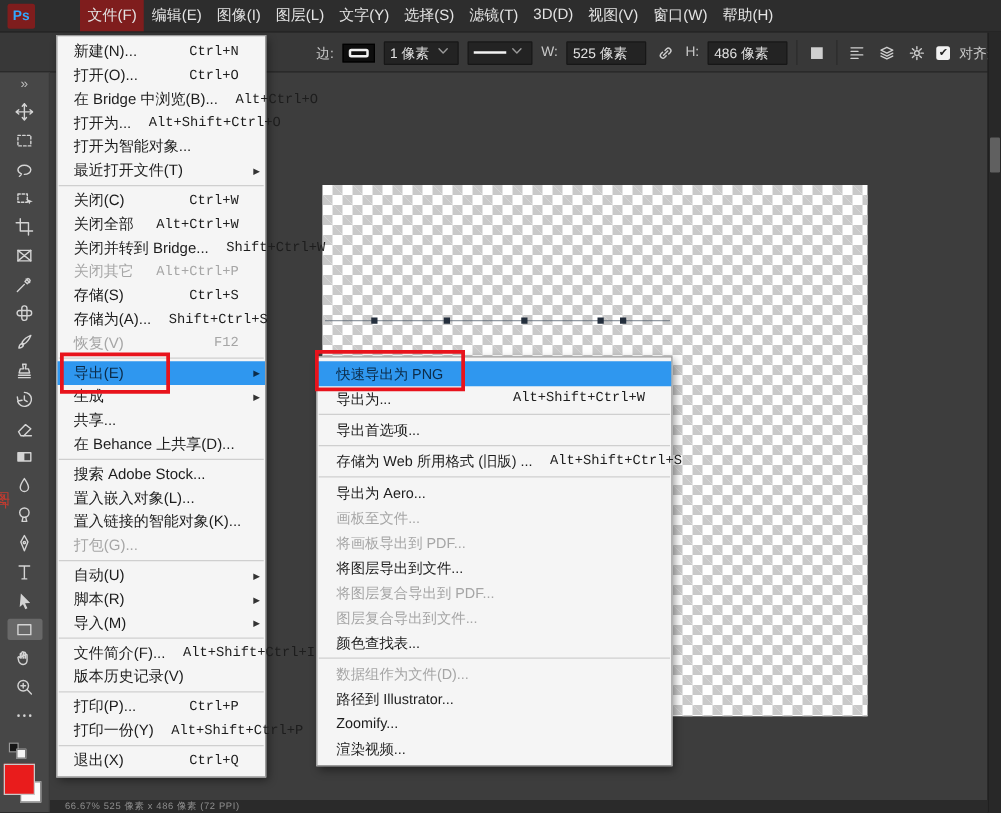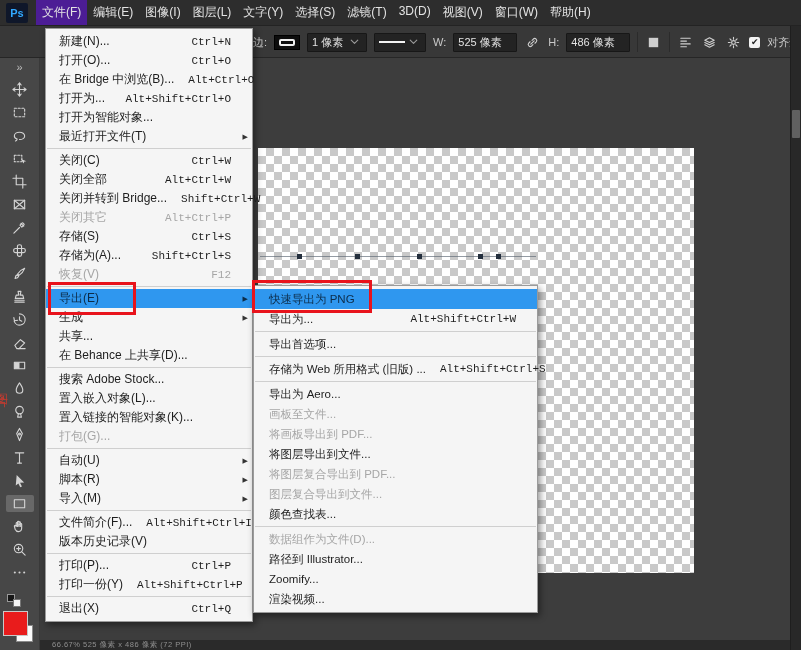--- a/index.html
+++ b/index.html
@@ -3,24 +3,24 @@
 <meta charset="utf-8">
 <style>
   html,body{margin:0;padding:0;background:#1b1b1b;}
   *{box-sizing:border-box;}
   .app{position:relative;width:801px;height:650px;overflow:hidden;background:#3d3d3d;
        font-family:"Liberation Sans","DejaVu Sans",sans-serif;-webkit-font-smoothing:antialiased;}
 
   
   .menubar{position:absolute;left:0;top:0;width:801px;height:26px;background:#2d2d2d;
            display:flex;align-items:center;border-bottom:1px solid #232323;z-index:15;}
-  .ps-logo{width:22px;height:20px;margin:0 8px 0 6px;background:#0f172a;color:#31a8ff;
+  .ps-logo{width:22px;height:20px;margin:0 8px 0 6px;background:#7f1d1d;color:#31a8ff;
            border-radius:2px;font-size:11px;font-weight:bold;display:flex;align-items:center;justify-content:center;}
   .mb-item{color:#e3e3e3;font-size:12px;padding:4px 6px;white-space:nowrap;cursor:default;}
-  .mb-item.active{background:#4c1d95;}
+  .mb-item.active{background:#7f1d1d;margin-left:28px;}
 
   
   .optionsbar{position:absolute;left:0;top:26px;width:801px;height:32px;background:#383838;
               border-bottom:1px solid #262626;z-index:4;}
   .opt-row{position:absolute;left:253px;top:0;height:32px;display:flex;align-items:center;gap:7px;
            color:#c9c9c9;font-size:11px;white-space:nowrap;}
   .swatch{width:26px;height:15px;background:#0d0d0d;border:1px solid #000;display:flex;align-items:center;justify-content:center;}
   .swatch i{display:block;width:16px;height:7px;border:2px solid #efefef;border-radius:2px;}
   .opt-field{height:19px;background:#232323;border:1px solid #171717;border-radius:1px;color:#e2e2e2;
              display:flex;align-items:center;padding:0 4px;overflow:hidden;}
@@ -54,21 +54,21 @@
   .board{position:absolute;left:258px;top:148px;width:436px;height:425px;z-index:1;background-color:#fff;
     background-image:linear-gradient(45deg,#c9c9c9 25%,transparent 25%,transparent 75%,#c9c9c9 75%),
                      linear-gradient(45deg,#c9c9c9 25%,transparent 25%,transparent 75%,#c9c9c9 75%);
     background-size:16px 16px;background-position:0 0,8px 8px;}
   .shape-line{position:absolute;left:260px;top:256px;width:276px;height:1px;background:#5a6572;opacity:.65;z-index:3;}
   .handle{position:absolute;width:5px;height:5px;background:#242f3d;z-index:3;}
 
   
   .menu-panel{position:absolute;background:#f5f5f5;border:1px solid #9b9b9b;
               box-shadow:2px 3px 7px rgba(0,0,0,.45);padding:3px 0;color:#1d1d1d;}
-  .file-menu{left:45px;top:28px;width:208px;z-index:10;font-size:12px;}
+  .file-menu{left:45px;top:28px;width:168px;z-index:10;font-size:12px;}
   .export-submenu{left:253px;top:285px;width:285px;z-index:11;font-size:11.5px;}
   .menu-item{display:flex;align-items:center;height:19px;padding:0 4px 0 13px;white-space:nowrap;}
   .export-submenu .menu-item{height:20px;padding-left:15px;}
   .mi-shortcut{margin-left:auto;padding-left:14px;padding-right:8px;font-size:11px;font-family:Liberation Mono, monospace;}
   .mi-arrow{visibility:hidden;width:9px;font-size:7px;color:#333;text-align:right;flex:0 0 auto;}
   .has-sub .mi-arrow{visibility:visible;}
   .menu-item.disabled{color:#a6a6a6;}
   .menu-item.highlighted{background:#2f97ef;color:#0c2c49;}
   .menu-item.highlighted .mi-arrow{color:#0c2c49;}
   .menu-sep{height:1px;background:#cfcfcf;margin:2px 1px;}

